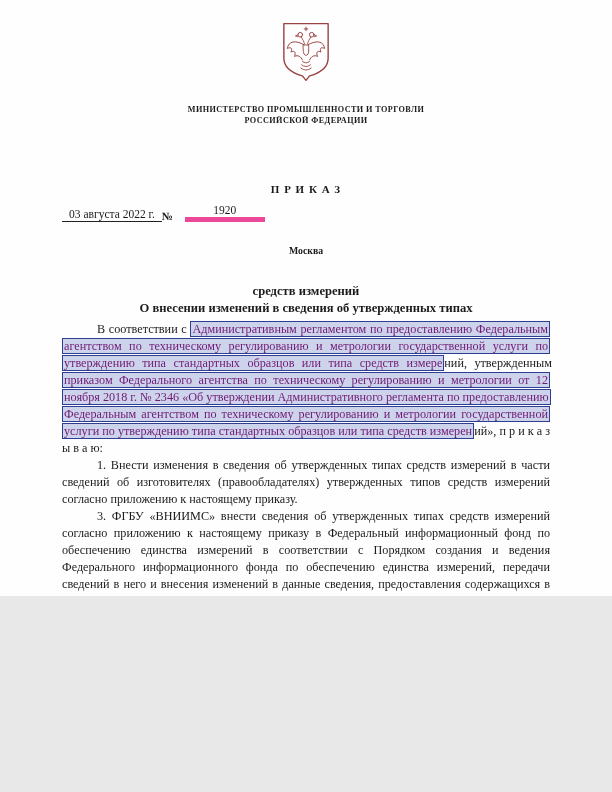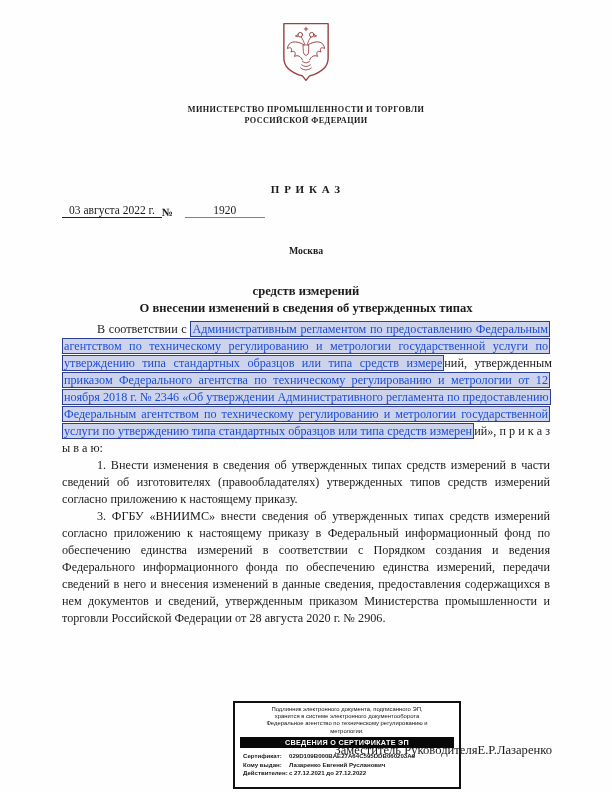--- a/index.html
+++ b/index.html
@@ -1,18 +1,18 @@
 <!DOCTYPE html>
 <html lang="ru"><head>
 <meta charset="utf-8">
 <style>
   html,body{margin:0;padding:0;background:#e8e8e8;}
   .page{
     position:relative;
-    width:612px;height:792px;
+    width:612px;height:596px;
     margin:0 auto;
     background:#fefefe;
     overflow:hidden;
     font-family:"Liberation Serif", serif;
     color:#1b1b1b;
   }
   .abs{position:absolute;}
   .centered{width:100%;text-align:center;}
 
   
@@ -21,33 +21,33 @@
   
   .ministry{top:105px;font-weight:bold;font-size:8.2px;line-height:10.5px;letter-spacing:.4px;}
   .agency{top:134px;font-weight:bold;font-size:11.6px;line-height:15px;}
   .agency .sub{font-size:10.8px;}
   .prikaz{top:183px;font-weight:bold;font-size:11px;letter-spacing:1px;}
 
   .daterow{top:204px;left:62px;right:62px;display:flex;justify-content:flex-start;align-items:flex-end;font-size:11.5px;}
   .date-line{border-bottom:1px solid #222;padding:0 7px 1px 7px;}
   .num-wrap{display:flex;align-items:flex-end;}
   .num-sign{font-weight:bold;font-size:11px;margin-right:12px;}
-  .num-line{display:inline-block;width:80px;border-bottom:1px solid #ec4899;text-align:center;padding-bottom:1px;}
+  .num-line{display:inline-block;width:80px;border-bottom:5px solid #ec4899;text-align:center;padding-bottom:1px;}
 
   .moskva{top:245px;font-weight:bold;font-size:9.8px;}
 
   .title{top:283px;font-weight:bold;font-size:12.6px;line-height:17px;}
 
   
   .bodytext{top:321px;left:62px;width:488px;z-index:2;font-size:12.2px;line-height:17px;}
   .para{margin:0;text-align:justify;text-indent:35px;}
   .lnk{
     background:#ccd3eb;
     border:1px solid #2e3e92;
-    color:#1d4ed8;
+    color:#701a75;
     padding:0 1px;
     box-decoration-break:clone;
     -webkit-box-decoration-break:clone;
     cursor:pointer;
   }
 
   
   .stamp{
     top:701px;left:233px;width:228px;height:88px;
     background:#fff;border:2.5px solid #101010;border-radius:0;

